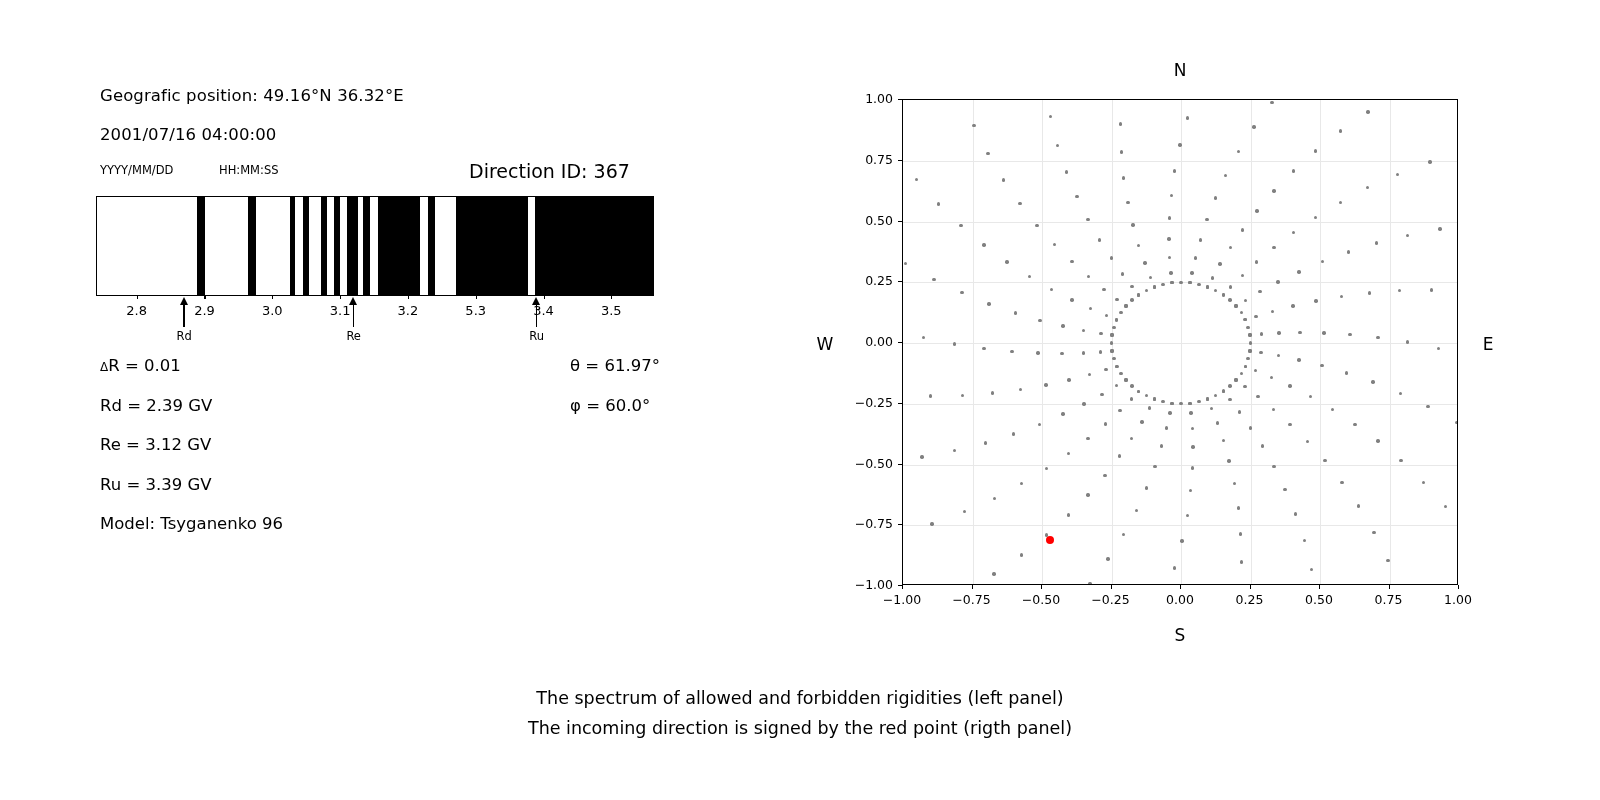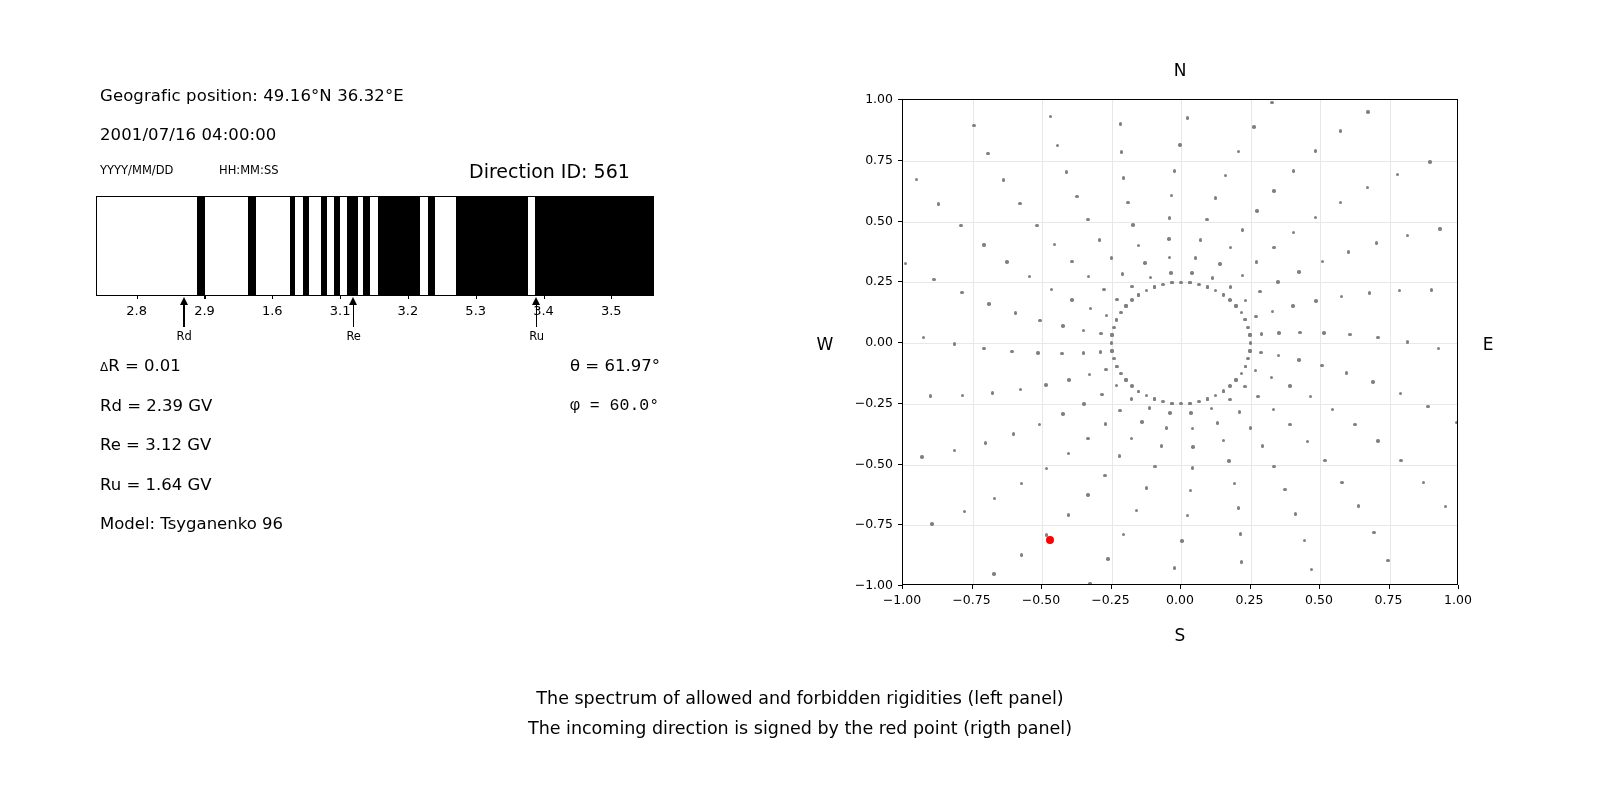--- a/index.html
+++ b/index.html
@@ -192,21 +192,21 @@
 <div id="root">
 
   <div class="abs info-line" style="left:100px; top:86px;">Geografic position: 49.16°N 36.32°E</div>
 
   <div class="abs info-line" style="left:100px; top:125px;">2001/07/16 04:00:00</div>
 
   <div class="abs info-small" style="left:100px; top:163px;">YYYY/MM/DD</div>
 
   <div class="abs info-small" style="left:219px; top:163px;">HH:MM:SS</div>
 
-  <div class="abs dir-id" style="left:469px; top:160px;">Direction ID: 561</div>
+  <div class="abs dir-id" style="left:469px; top:160px;">Direction ID: 367</div>
 
   <div id="spectrum-bar" style="left:96px; top:196px; width:556px; height:98px;">
       <div class="band" style="left: 100.012px; width: 8.47561px;"></div>
       <div class="band" style="left: 150.527px; width: 8.47561px;"></div>
       <div class="band" style="left: 192.566px; width: 5.42439px;"></div>
       <div class="band" style="left: 206.127px; width: 5.42439px;"></div>
       <div class="band" style="left: 223.756px; width: 6.10244px;"></div>
       <div class="band" style="left: 237.317px; width: 5.42439px;"></div>
       <div class="band" style="left: 250.2px; width: 10.8488px;"></div>
       <div class="band" style="left: 265.795px; width: 6.78049px;"></div>
@@ -216,21 +216,21 @@
       <div class="band" style="left: 438.02px; width: 117.98px;"></div>
     </div>
 
   <div id="spectrum-axis" class="abs" style="left:96px; top:295px; width:558px; height:55px;">
     <div id="spectrum-axis-line" style="left:0; top:0; width:558px;"></div>
   <div class="xtick" style="left: 40.6829px;"></div>
       <div class="xticklabel" style="left: 15.6829px; top: 8px; width: 50px;">2.8</div>
       <div class="xtick" style="left: 108.488px;"></div>
       <div class="xticklabel" style="left: 83.4878px; top: 8px; width: 50px;">2.9</div>
       <div class="xtick" style="left: 176.293px;"></div>
-      <div class="xticklabel" style="left: 151.293px; top: 8px; width: 50px;">1.6</div>
+      <div class="xticklabel" style="left: 151.293px; top: 8px; width: 50px;">3.0</div>
       <div class="xtick" style="left: 244.098px;"></div>
       <div class="xticklabel" style="left: 219.098px; top: 8px; width: 50px;">3.1</div>
       <div class="xtick" style="left: 311.902px;"></div>
       <div class="xticklabel" style="left: 286.902px; top: 8px; width: 50px;">3.2</div>
       <div class="xtick" style="left: 379.707px;"></div>
       <div class="xticklabel" style="left: 354.707px; top: 8px; width: 50px;">5.3</div>
       <div class="xtick" style="left: 447.512px;"></div>
       <div class="xticklabel" style="left: 422.512px; top: 8px; width: 50px;">3.4</div>
       <div class="xtick" style="left: 515.317px;"></div>
       <div class="xticklabel" style="left: 490.317px; top: 8px; width: 50px;">3.5</div>
@@ -246,25 +246,25 @@
       <div class="marker-head" style="left: 436.232px; top: 2px;"></div>
       <div class="marker-arrow" style="left: 440.032px; top: 9px; height: 23px;"></div>
       <div class="marker-label" style="left: 415.732px; top: 34px; width: 50px;">Ru</div>
     </div>
 
   <div class="abs param" style="left:100px; top:356px;">
     <span class="delta">Δ</span><span>R = 0.01</span>
   </div>
   <div class="abs param" style="left:100px; top:396px;">Rd = 2.39 GV</div>
   <div class="abs param" style="left:100px; top:435px;">Re = 3.12 GV</div>
-  <div class="abs param" style="left:100px; top:475px;">Ru = 1.64 GV</div>
+  <div class="abs param" style="left:100px; top:475px;">Ru = 3.39 GV</div>
   <div class="abs param" style="left:100px; top:514px;">Model: Tsyganenko 96</div>
 
   <div class="abs param" style="left:570px; top:356px;">θ = 61.97°</div>
-  <div class="abs param" style="left:570px; top:396px;font-family:Liberation Mono, monospace;">φ = 60.0°</div>
+  <div class="abs param" style="left:570px; top:396px;">φ = 60.0°</div>
 
   <div id="polar-plot" style="left:902px; top:99px; width:556px; height:486px;">
       <div class="gridline-v" style="left: 69.5px;"></div>
       <div class="gridline-v" style="left: 139px;"></div>
       <div class="gridline-v" style="left: 208.5px;"></div>
       <div class="gridline-v" style="left: 278px;"></div>
       <div class="gridline-v" style="left: 347.5px;"></div>
       <div class="gridline-v" style="left: 417px;"></div>
       <div class="gridline-v" style="left: 486.5px;"></div>
       <div class="gridline-h" style="top: 425.25px;"></div>

